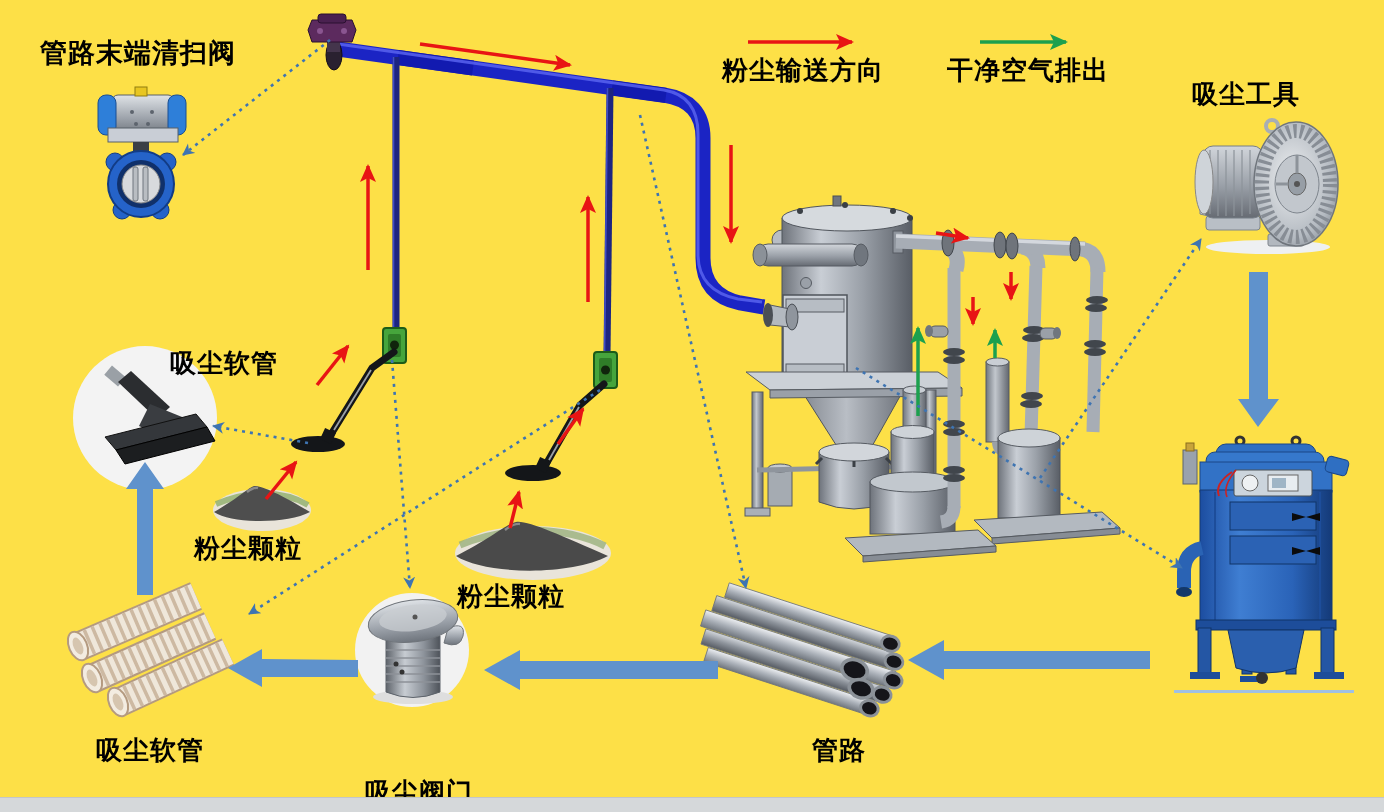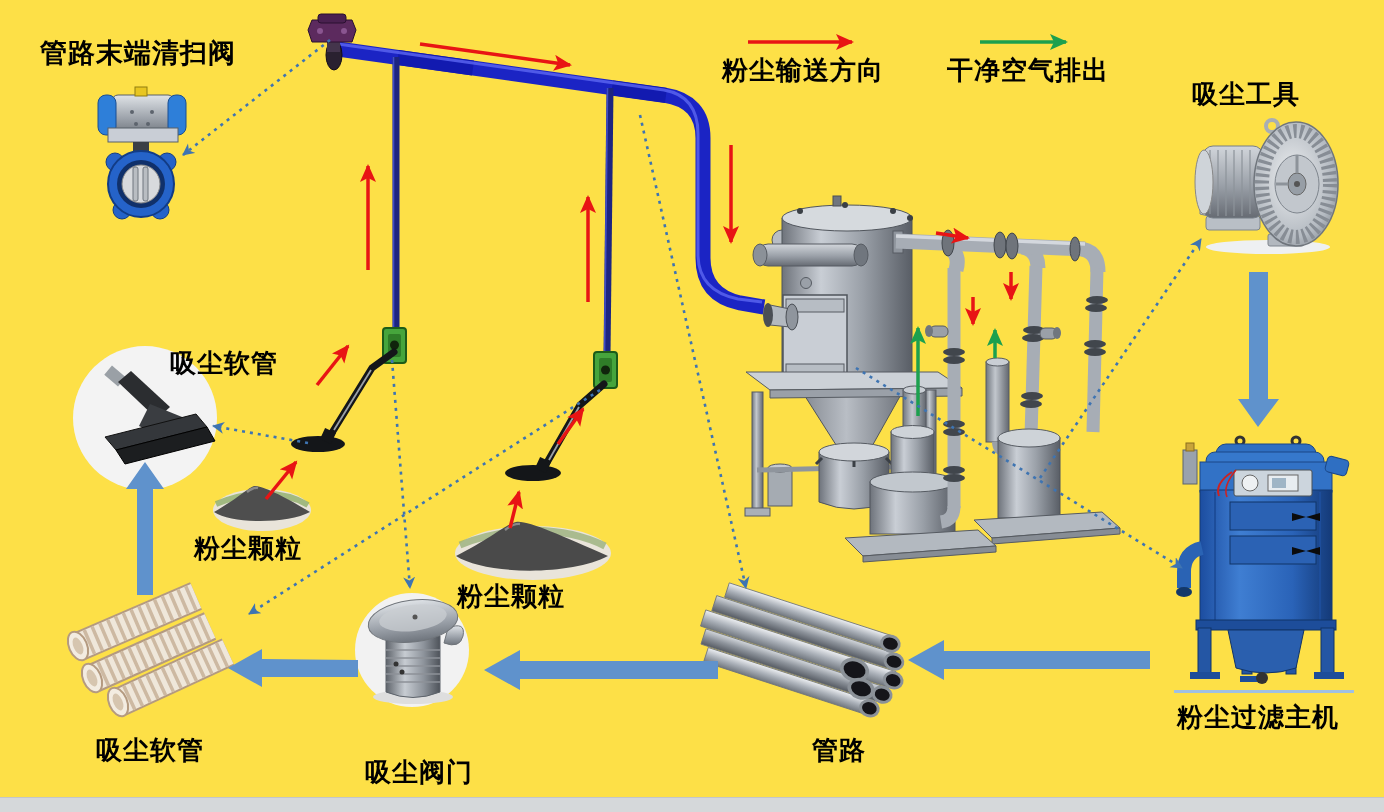--- a/index.html
+++ b/index.html
@@ -415,18 +415,17 @@
 </svg>
 
 <div class="lbl" style="left:40px;top:38px;">管路末端清扫阀</div>
 <div class="lbl sm" style="left:947px;top:56px;">干净空气排出</div>
 <div class="lbl sm" style="left:722px;top:56px;">粉尘输送方向</div>
 <div class="lbl sm" style="left:1192px;top:80px;">吸尘工具</div>
 <div class="lbl sm" style="left:170px;top:349px;">吸尘软管</div>
 <div class="lbl sm" style="left:194px;top:534px;">粉尘颗粒</div>
 <div class="lbl sm" style="left:457px;top:582px;">粉尘颗粒</div>
 <div class="lbl sm" style="left:82px;top:736px;margin-left:14px;">吸尘软管</div>
-<div class="lbl sm" style="left:365px;top:758px;">吸尘阀门</div>
+<div class="lbl sm" style="left:365px;top:778px;">吸尘阀门</div>
 <div class="lbl sm" style="left:812px;top:736px;">管路</div>
-<div class="lbl sm" style="left:1177px;top:703px;">粉尘过滤主机</div>
 
 <div class="bottom-bar"></div>
 </div>
 
 </body></html>

